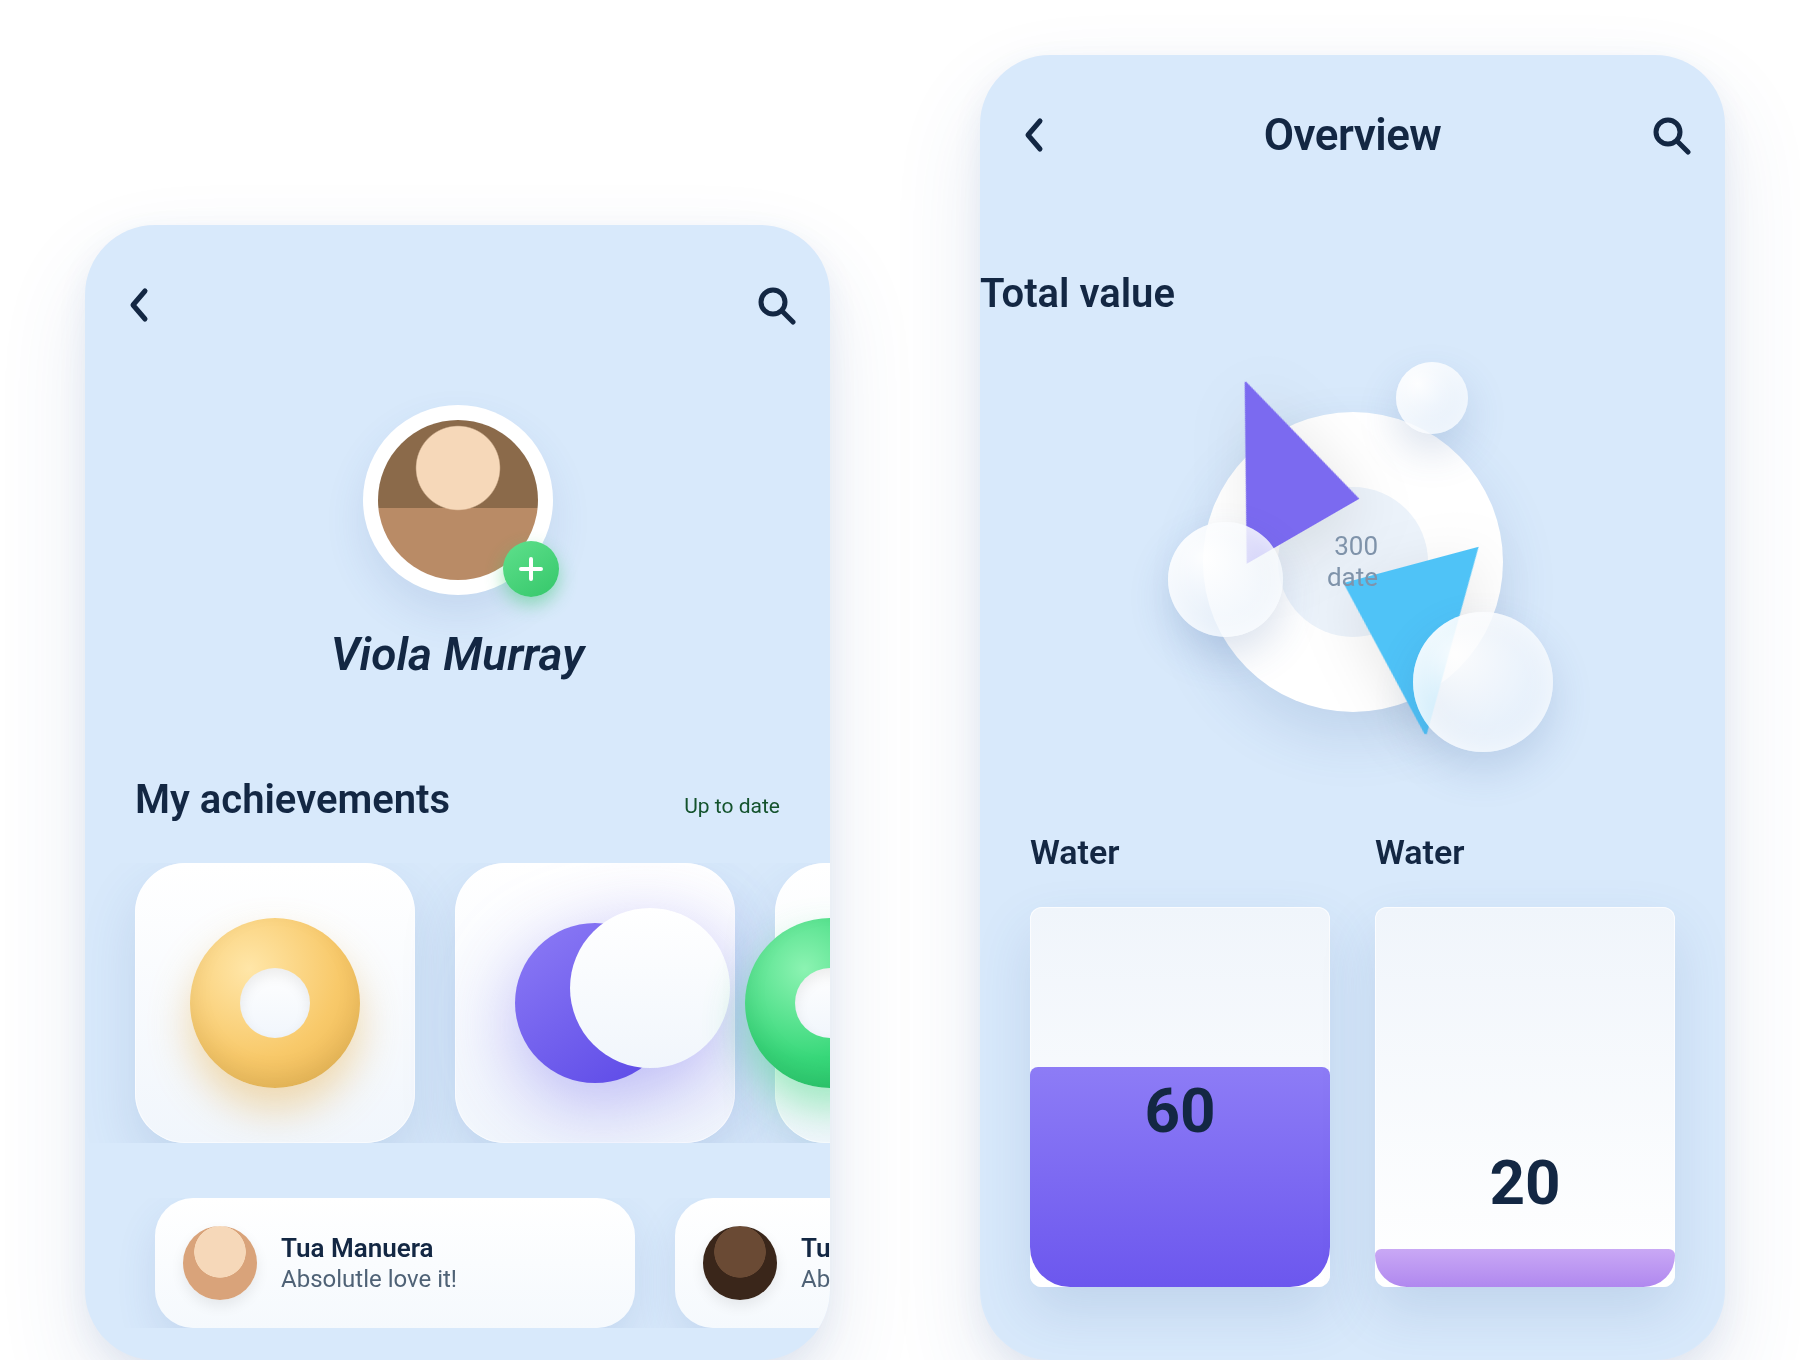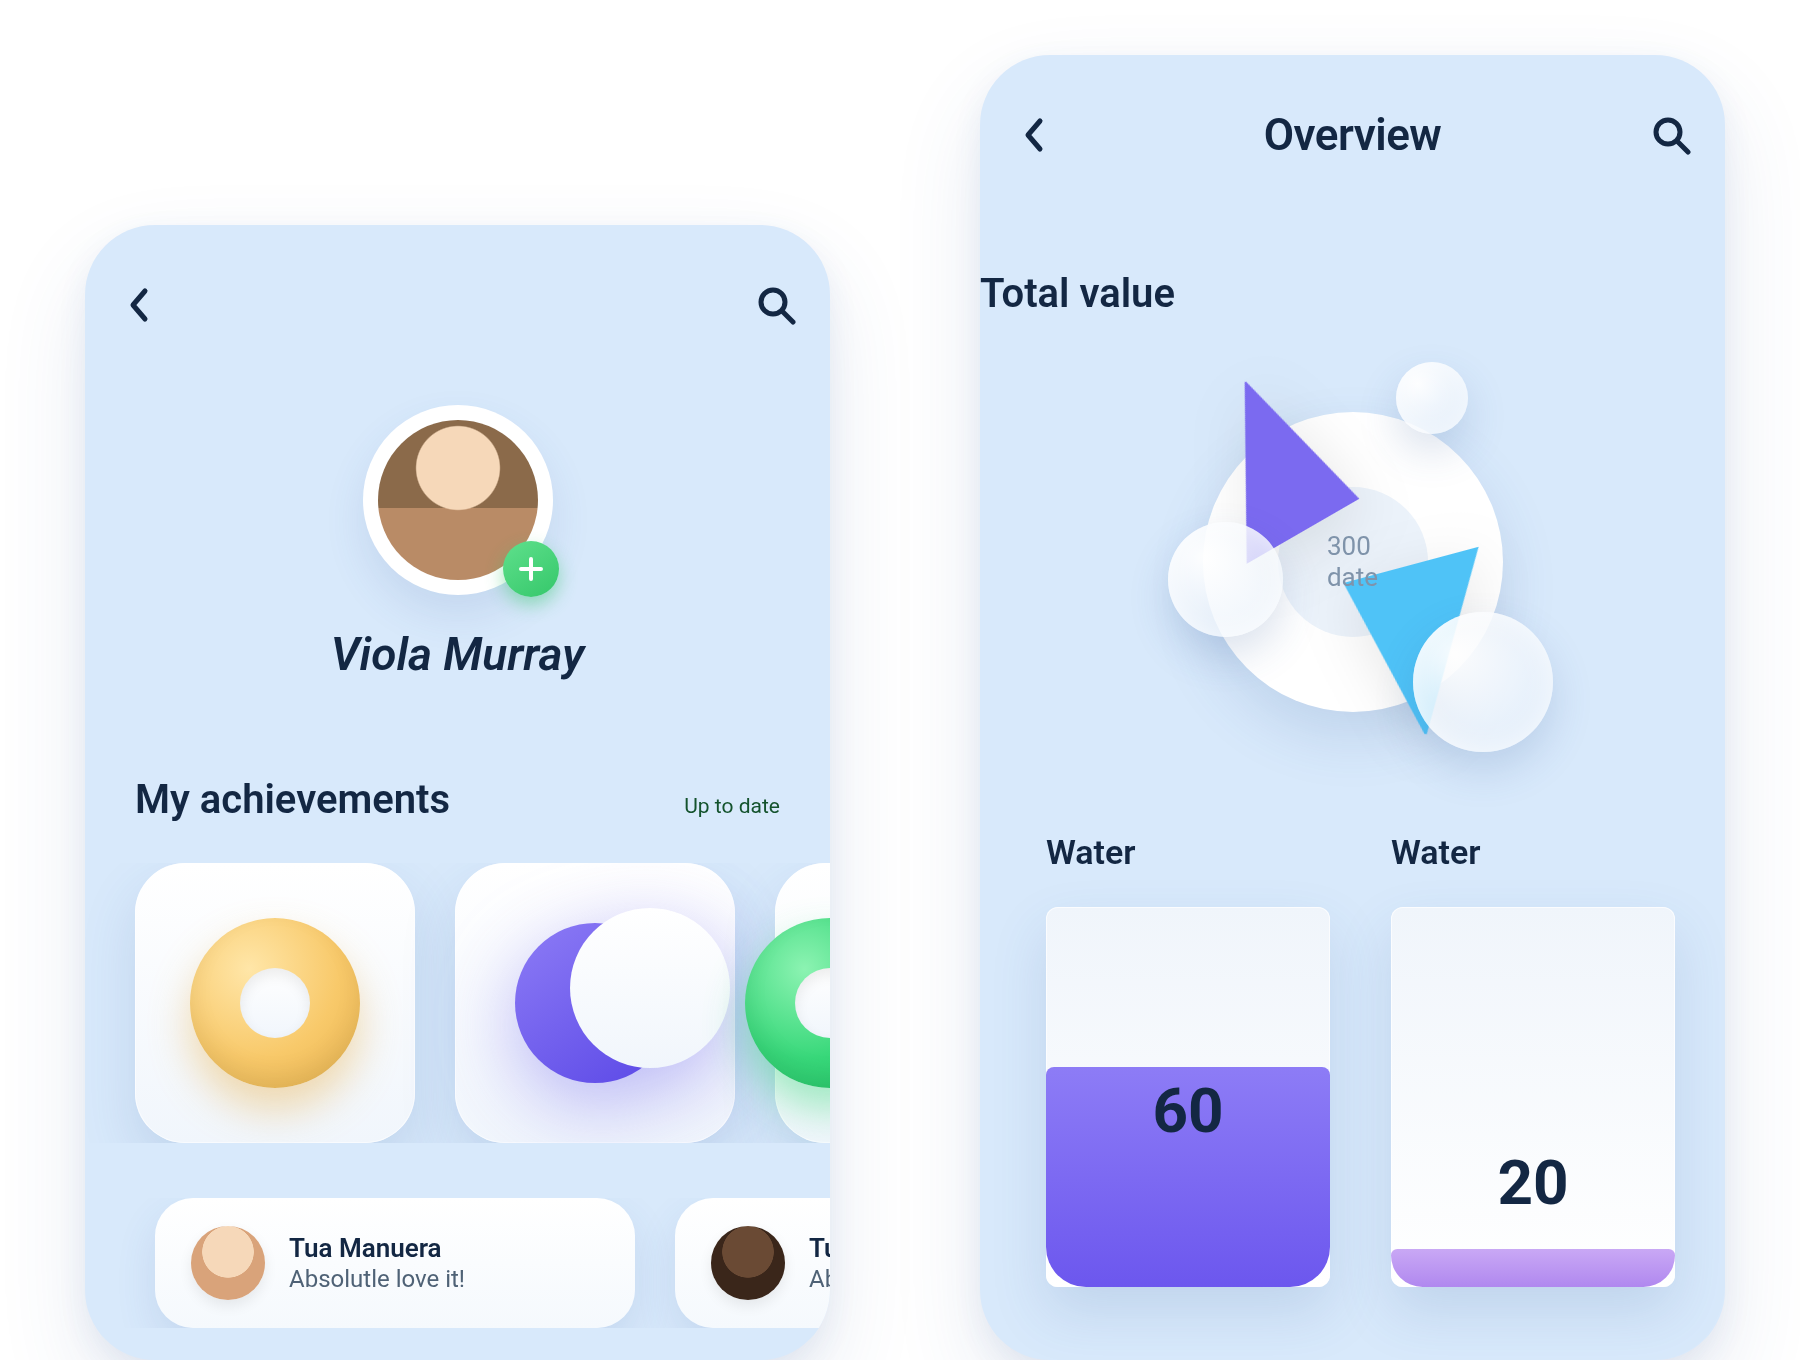--- a/index.html
+++ b/index.html
@@ -175,21 +175,21 @@
   
   .chips-row{
     display:flex; gap:40px; padding-left:70px; margin-top:55px; overflow:hidden;
   }
   .chip{
     flex:0 0 480px; height:130px;
     background:linear-gradient(180deg,#ffffff,#f5f9fd);
     border-radius:38px;
     box-shadow:0 18px 40px rgba(54,92,155,0.12);
     display:flex; align-items:center; gap:24px;
-    padding:0 36px;
+    padding:0 28px;
   }
   .chip-avatar{
     width:74px;height:74px;border-radius:50%;
     background: radial-gradient(circle at 50% 35%, #f6d8b9 0 42%, #d9a37a 43% 100%);
     box-shadow: 0 6px 14px rgba(0,0,0,0.08);
     flex:none;
   }
   .chip-avatar.dark{
     background: radial-gradient(circle at 50% 35%, #6a4a34 0 42%, #3a261a 43% 100%);
   }
@@ -214,21 +214,21 @@
     background:#fff;
     box-shadow:0 25px 55px rgba(54,92,155,0.15);
   }
   .ov-ring::after{
     content:""; position:absolute; inset:0; margin:auto;
     width:150px;height:150px;border-radius:50%;
     background:#ecf3fb;
   }
   .ov-center{
     position:absolute; left:50%; top:50%; transform:translate(-50%,-50%);
-    z-index:3; text-align:left; color:#7f93aa; font-size:26px; line-height:1.2;
+    z-index:3; text-align:right; color:#7f93aa; font-size:26px; line-height:1.2;
   }
   .wedge{
     position:absolute; width:0;height:0; z-index:1;
     filter: drop-shadow(0 14px 30px rgba(0,0,0,0.1));
   }
   .wedge.purple{
     left:55px; top:30px;
     border-left: 90px solid transparent;
     border-right: 40px solid transparent;
     border-bottom: 160px solid #7b6af0;
@@ -250,21 +250,21 @@
     z-index:2;
   }
   .glass-ball.small{ width:72px;height:72px; right:95px; top:10px; }
   .glass-ball.mid  { width:115px;height:115px; left:25px; top:170px; }
   .glass-ball.big  { width:140px;height:140px; right:10px; bottom:20px; }
 
   
   .stats-row{
     display:flex; gap:45px; padding:0 50px; margin-top: 60px;
   }
-  .stat-col{ flex:1;margin-left:16px; }
+  .stat-col{ flex:1; }
   .stat-label{ font-size:34px; font-weight:600; margin-bottom:35px; }
   .stat-tile{
     height: 380px;
     border-radius: 12px;
     background: linear-gradient(180deg,#f0f5fb,#ffffff);
     box-shadow: 0 25px 55px rgba(54,92,155,0.15), inset 0 0 0 1px rgba(255,255,255,0.7);
     position:relative; overflow:hidden;padding-left:28px;
   }
   .stat-fill{
     position:absolute; left:0; right:0; bottom:0;

